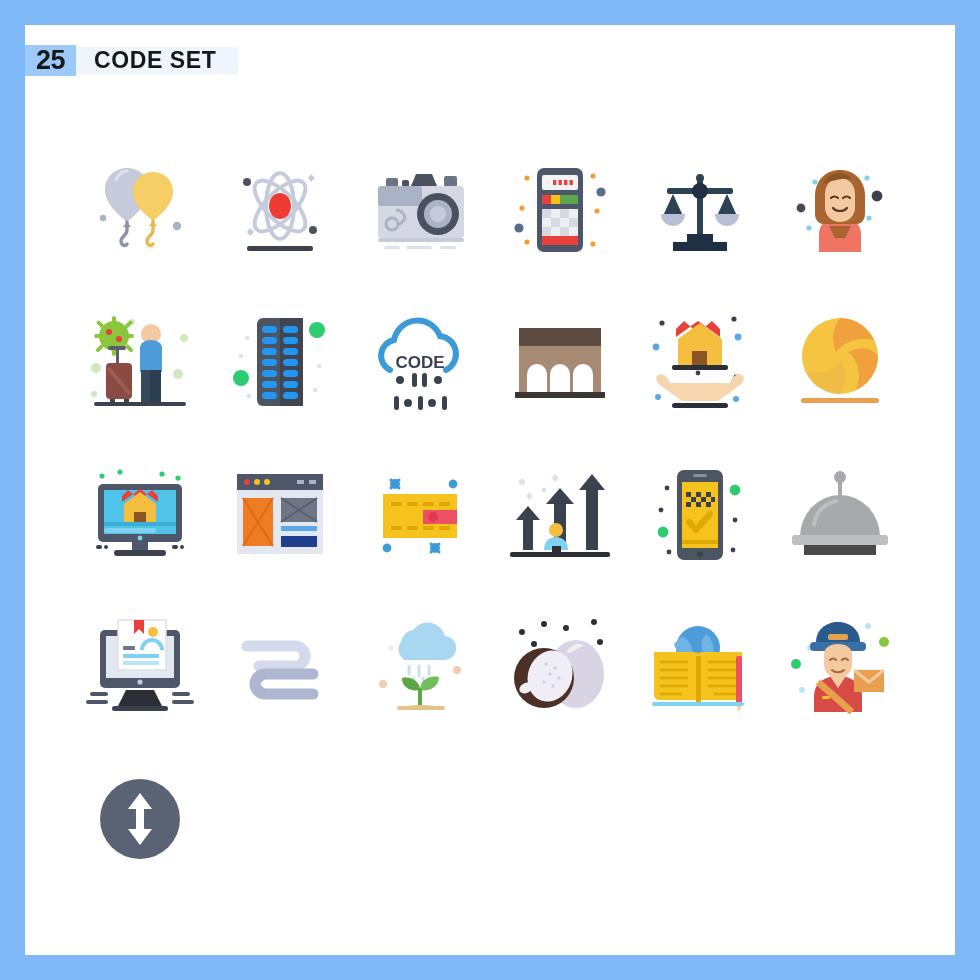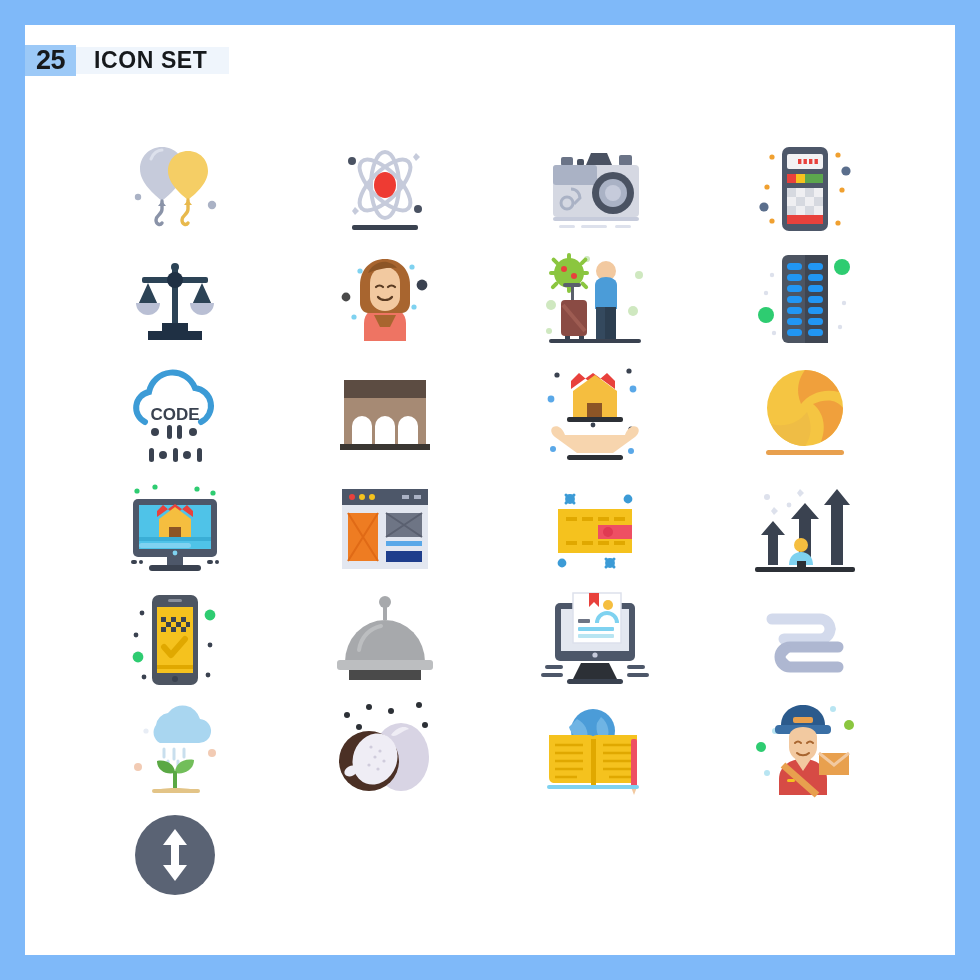--- a/index.html
+++ b/index.html
@@ -39,37 +39,37 @@
   .title{
     font-size:23px;font-weight:bold;color:#16191C;
     letter-spacing:0.6px;
   }
   
   .grid{
     position:absolute;
     left:45px;top:110px;
     width:840px;height:760px;
     display:grid;
-    grid-template-columns:repeat(4,1fr);
+    grid-template-columns:repeat(6,1fr);
     grid-template-rows:repeat(5,1fr);
   }
   .cell{
     display:flex;align-items:center;justify-content:center;
   }
   .cell svg{display:block;}
 </style>
 </head>
 <body>
 
 <div class="frame">
 
   <div class="header">
     <div class="badge">25</div>
     <div class="title-wrap">
-      <span class="title">ICON SET</span>
+      <span class="title">CODE SET</span>
     </div>
   </div>
 
   <div class="grid">
 
     <div class="cell">
       <svg width="110" height="110" viewBox="0 0 110 110">
         <circle cx="18" cy="62" r="3.2" fill="#AAB2C5"></circle>
         <circle cx="92" cy="70" r="4.2" fill="#AAB2C5"></circle>
         <circle cx="25" cy="30" r="2.4" fill="#DDE1EC"></circle>

